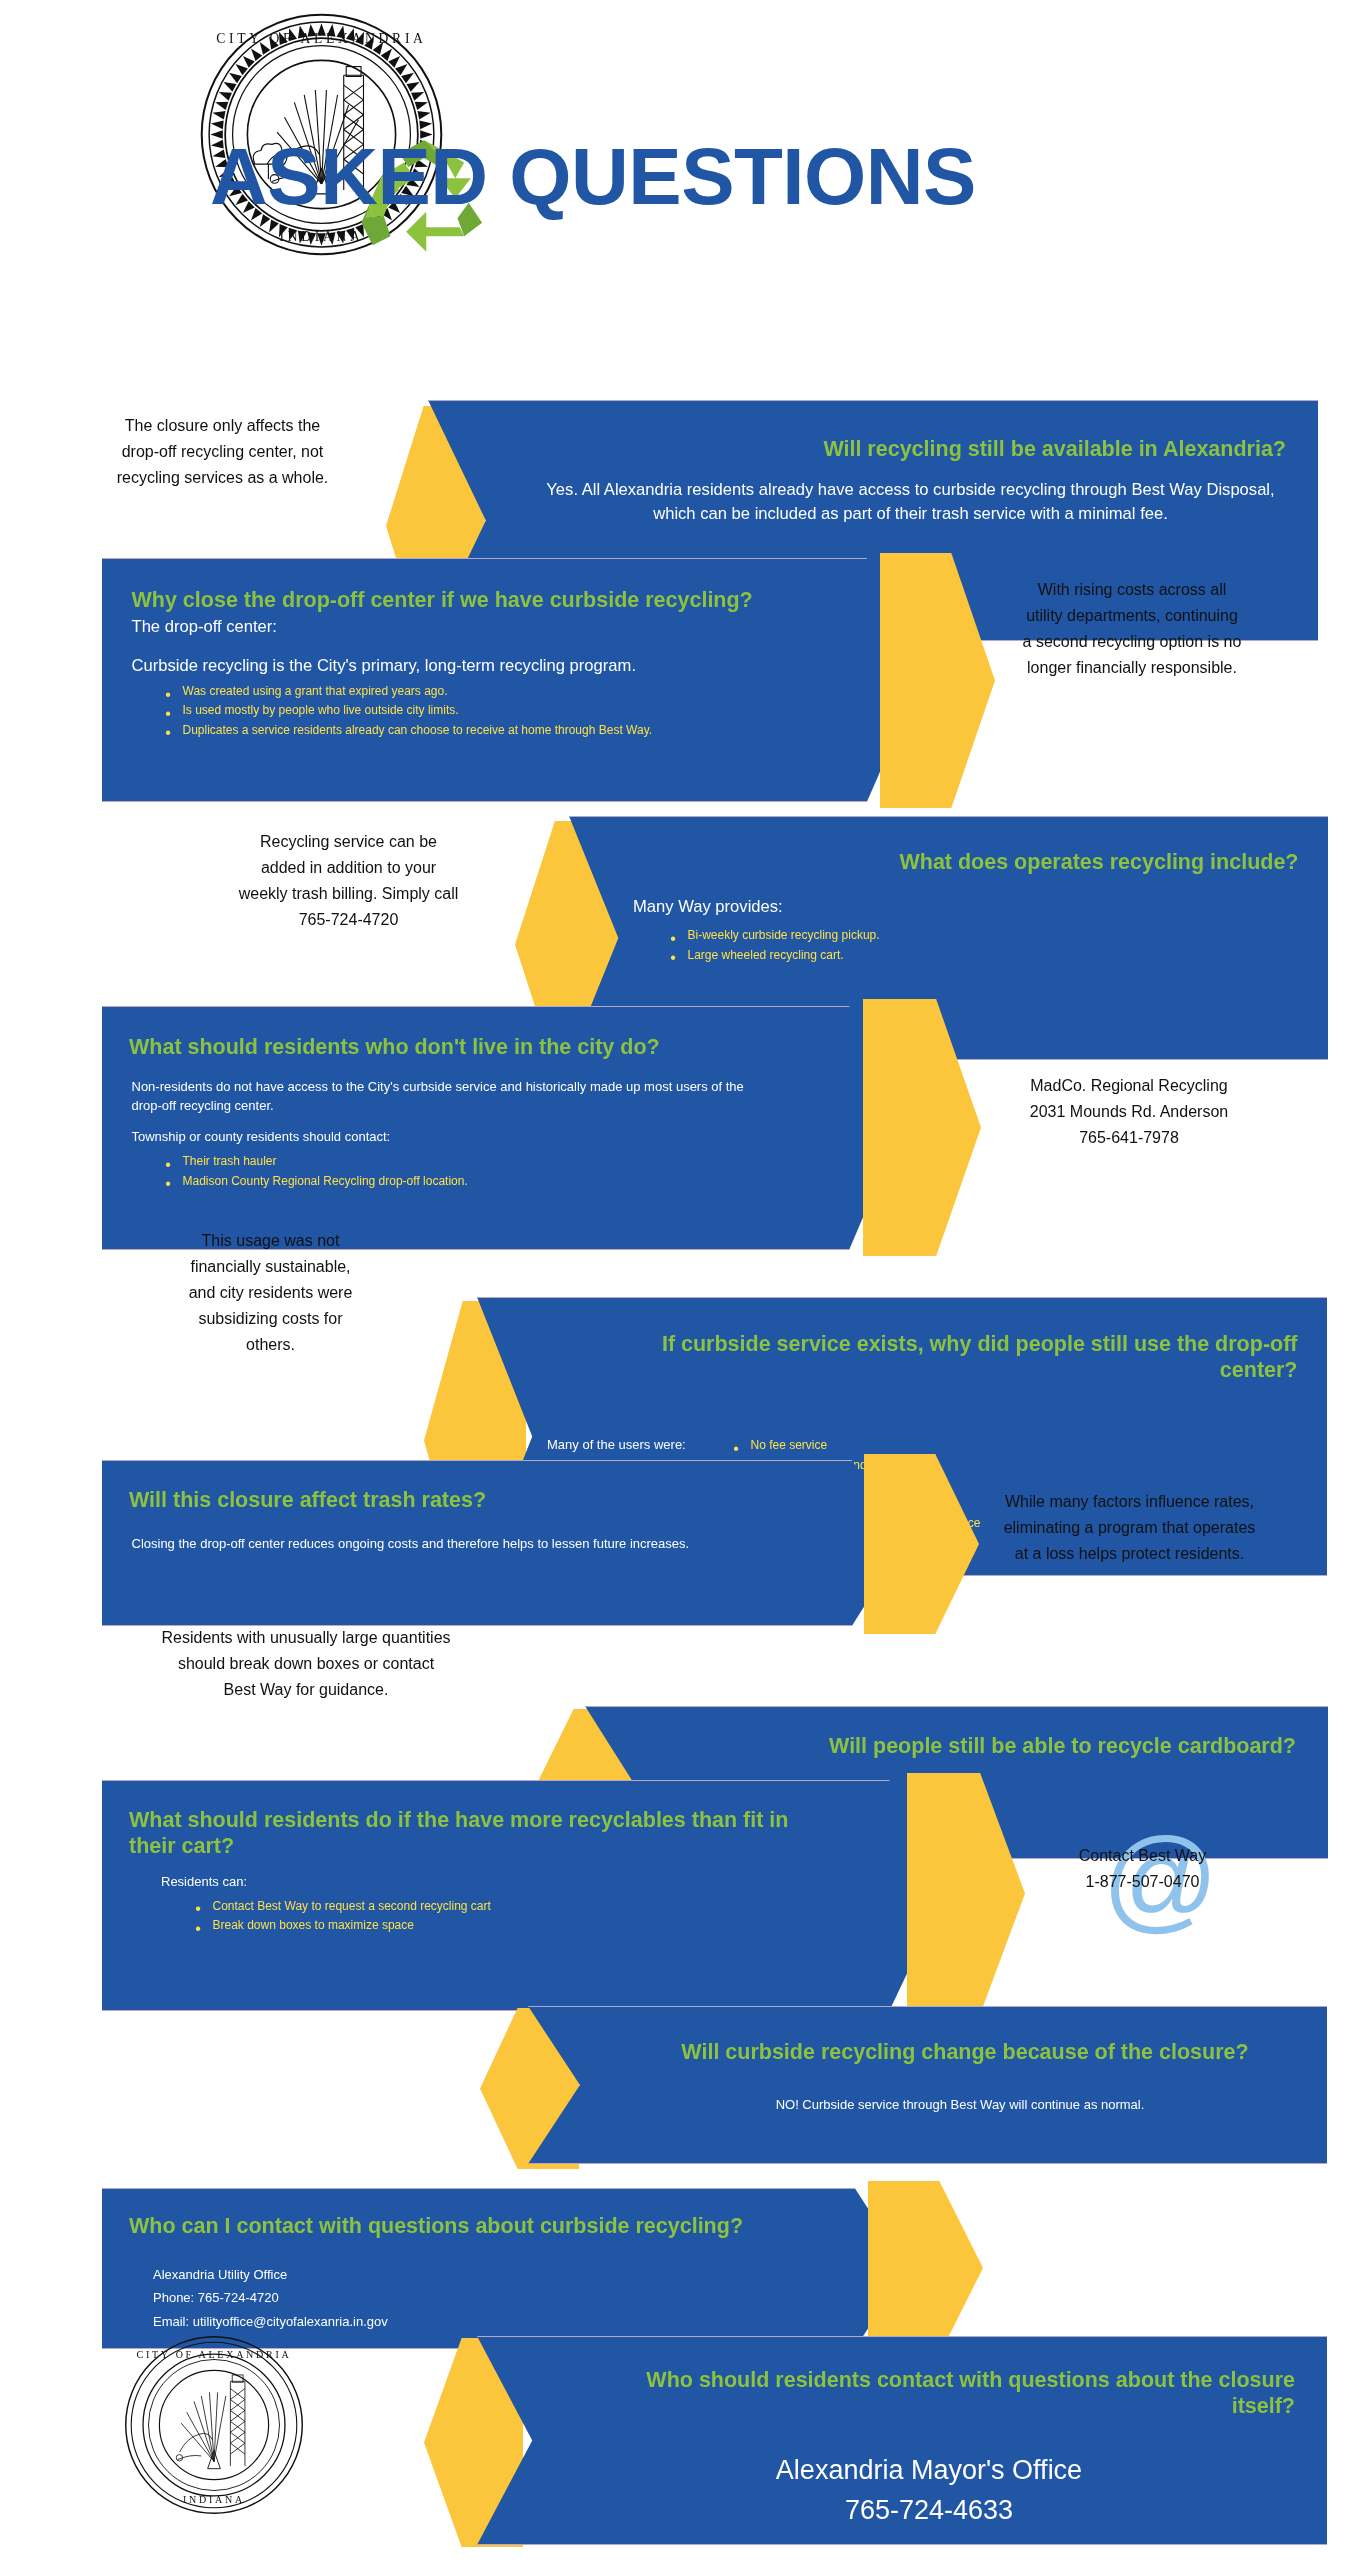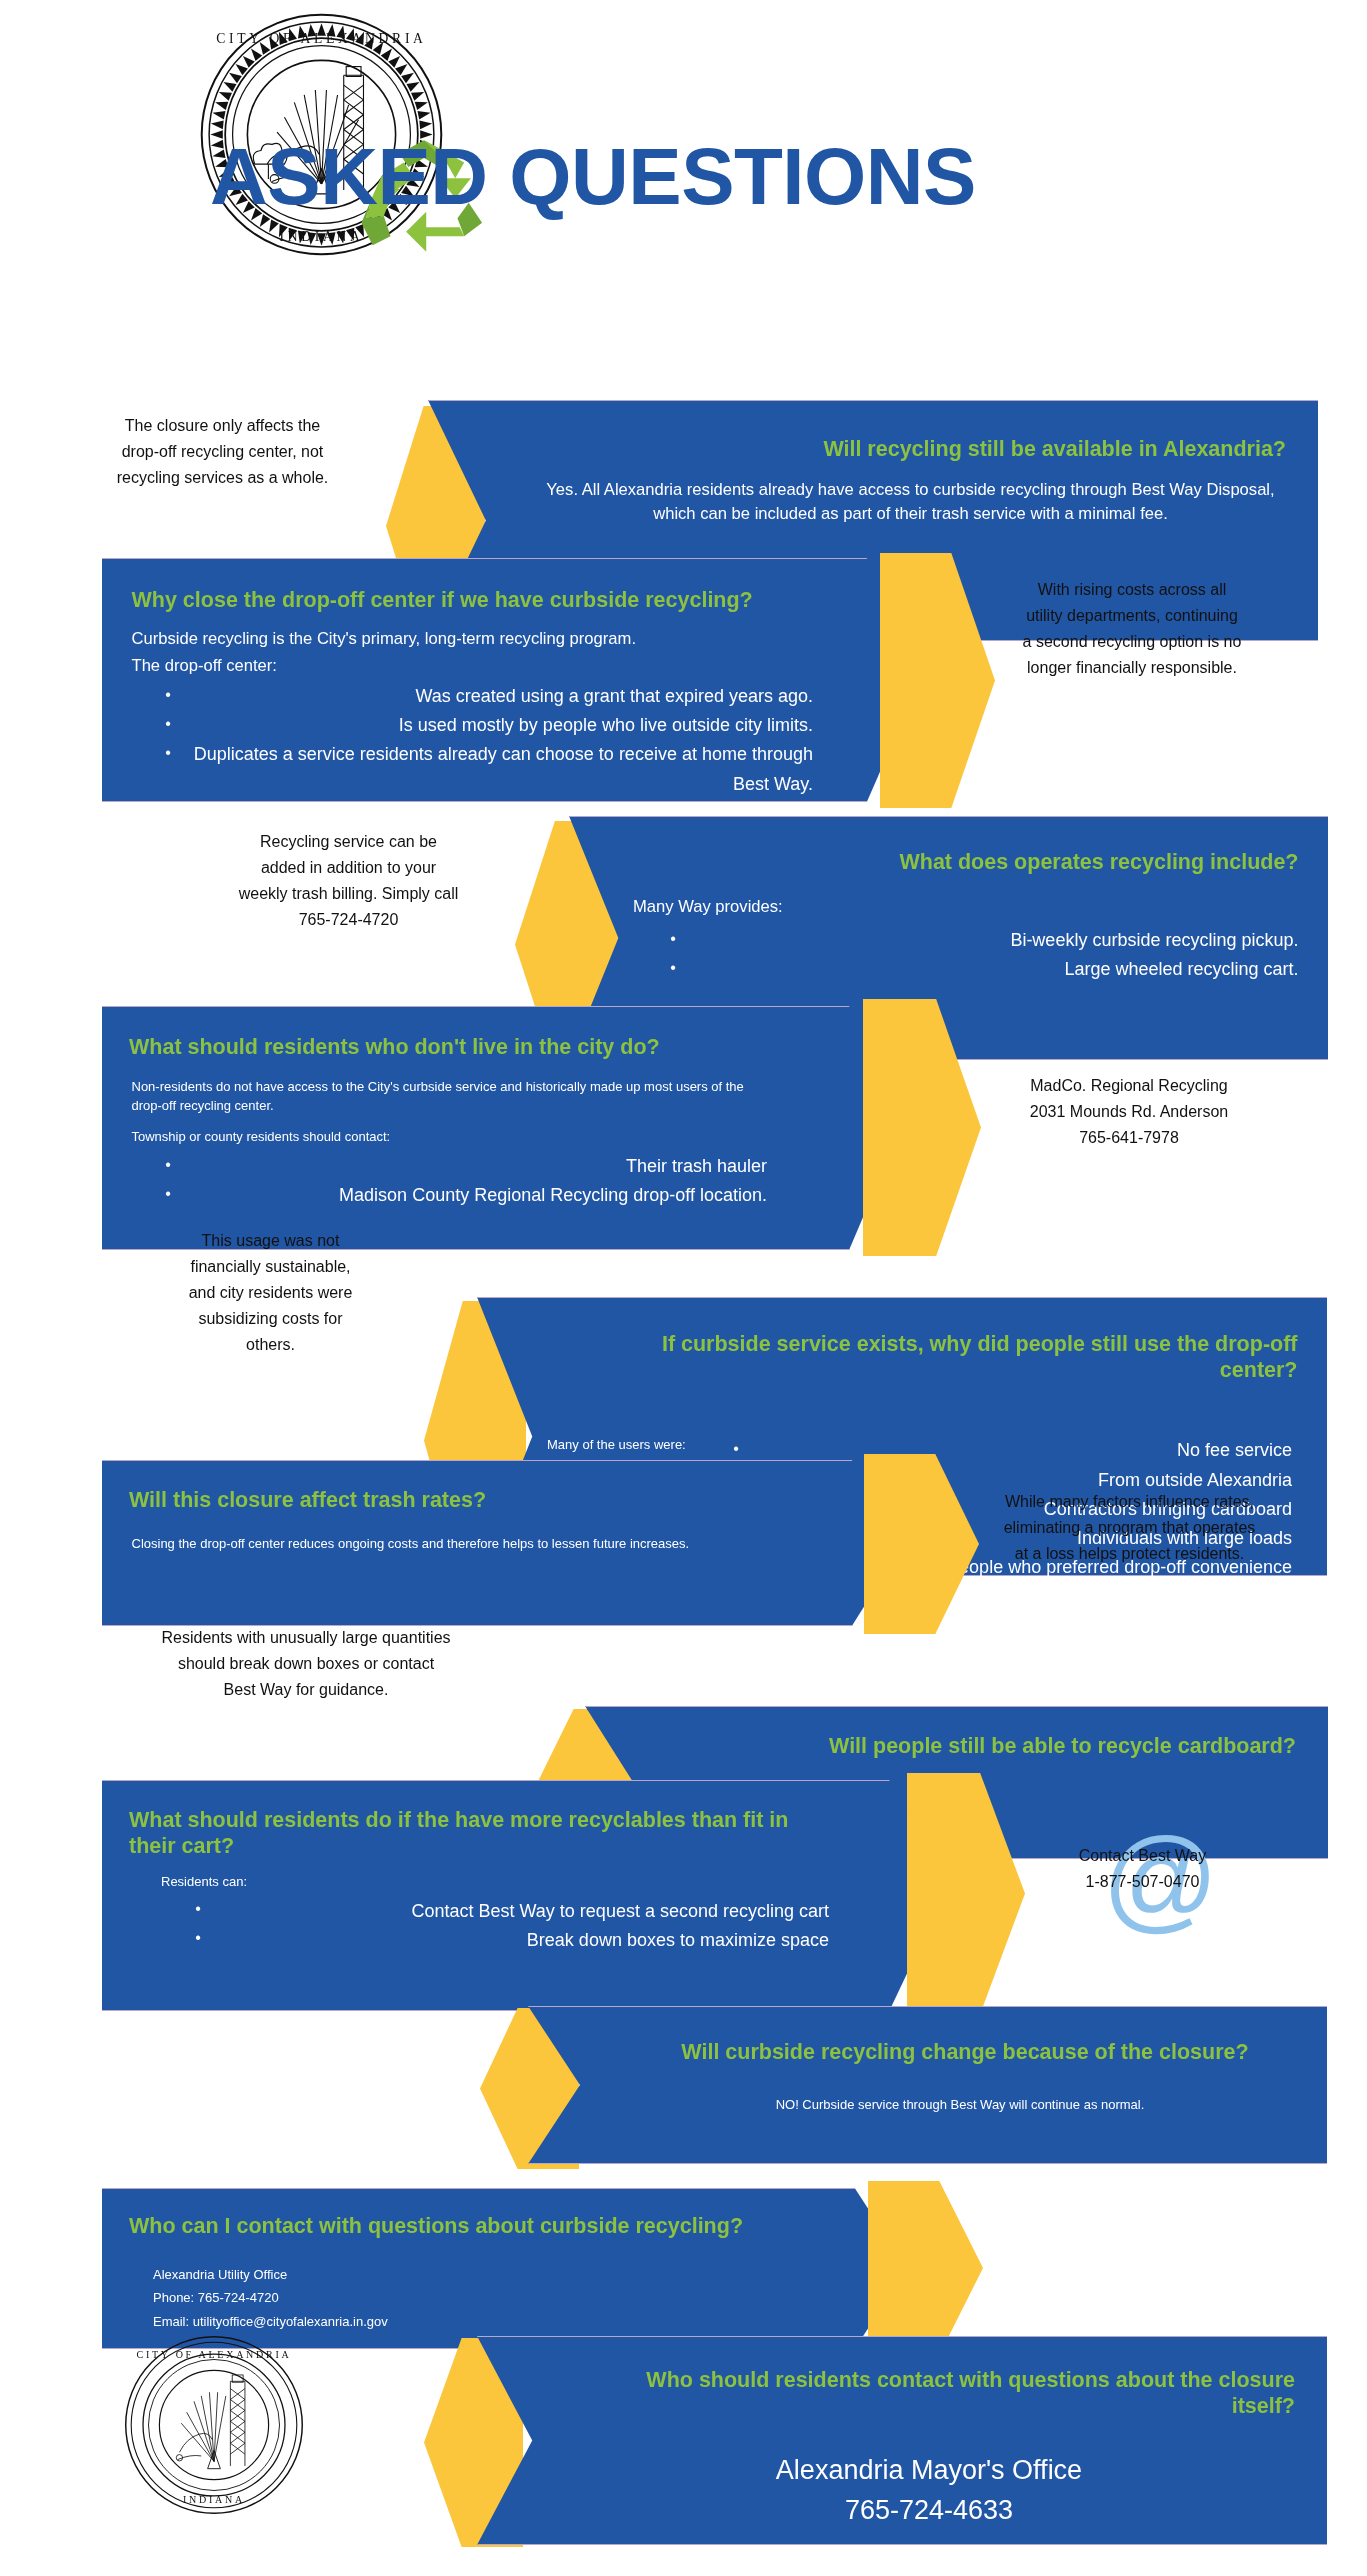--- a/index.html
+++ b/index.html
@@ -87,26 +87,25 @@
     color: #ffffff;
     font-size: 16.6px;
     line-height: 1.46;
   }
   .body-txt.sm { font-size: 13px; }
   ul.bullets {
     list-style: none;
     margin-top: 5.4px;
   }
   ul.bullets li {
-    color: #ffffff;
-    font-size: 18px;
+    color: #fde047;
+    font-size: 12px;
     line-height: 1.62;
     position: relative;
     padding-left: 21.5px;
-    text-align: right;
   }
   ul.bullets li::before {
     content: "\2022";
     position: absolute;
     left: 4.3px; top: -0.5px;
     font-size: 16px;
   }
   .side-note {
     position: absolute;
     color: #111111;
@@ -272,22 +271,22 @@
   <div class="chev left" style="left:386px; top:406px; width:99px; height:240px;"></div>
   <div class="panel notch-left" style="left:428px; top:400px; width:890px; height:241px;">
     <div class="q-title" style="margin:35px 32px 0 118px; text-align:right;">Will recycling still be available in Alexandria?</div>
     <div class="body-txt" style="margin:16px 32px 0 107px; text-align:center;">Yes. All Alexandria residents already have access to curbside recycling through Best Way Disposal, which can be included as part of their trash service with a minimal fee.</div>
   </div>
 </div>
 
 <div class="section" style="top:0;left:0;">
   <div class="panel point-right" style="left:102px; top:558px; width:818px; height:244px;">
     <div class="q-title" style="margin:28px 97px 0 29.5px;">Why close the drop-off center if we have curbside recycling?</div>
+    <div class="body-txt" style="margin:2.1px 102px 0 29.5px;">The drop-off center:</div>
     <div class="body-txt" style="margin:14px 102px 0 29.5px;">Curbside recycling is the City's primary, long-term recycling program.</div>
-    <div class="body-txt" style="margin:2.1px 102px 0 29.5px;">The drop-off center:</div>
     <ul class="bullets" style="margin:4.3px 107px 0 59px;">
       <li>Was created using a grant that expired years ago.</li>
       <li>Is used mostly by people who live outside city limits.</li>
       <li>Duplicates a service residents already can choose to receive at home through Best Way.</li>
     </ul>
   </div>
   <div class="chev right" style="left:880px; top:553px; width:115px; height:255px;"></div>
   <div class="side-note" style="left:1022px; top:577px; width:220px;">With rising costs across all utility departments, continuing a second recycling option is no longer financially responsible.</div>
 </div>
 

